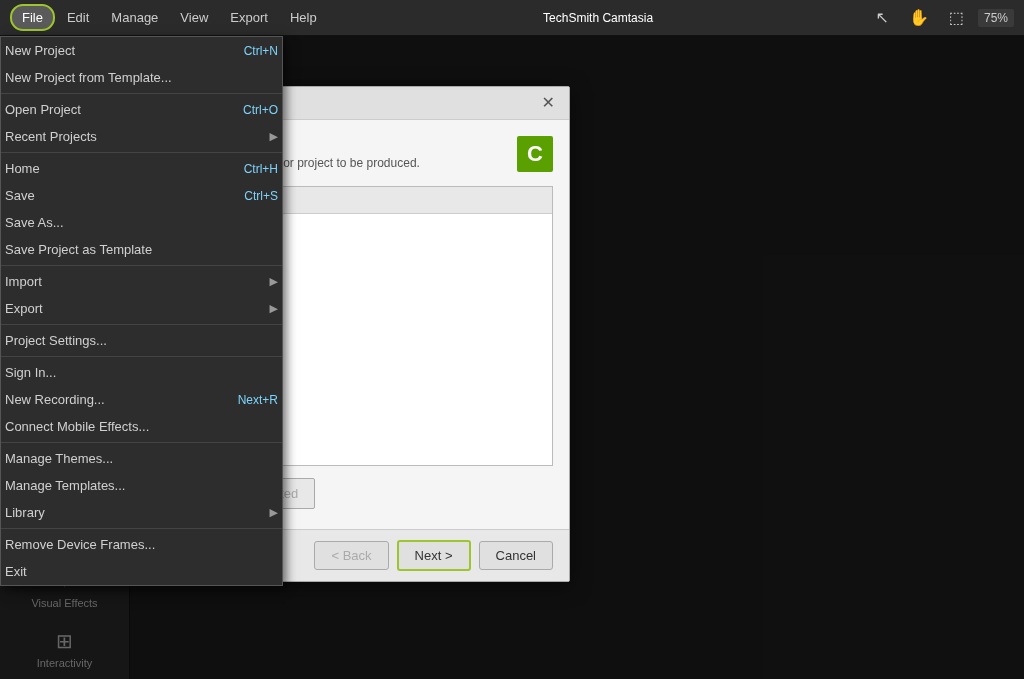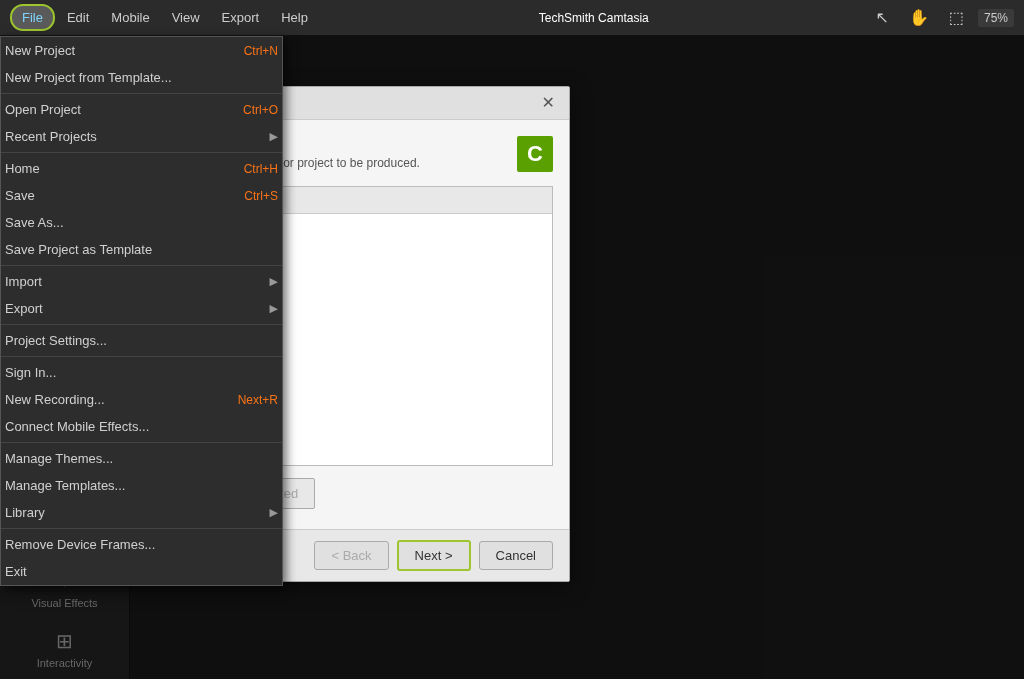--- a/index.html
+++ b/index.html
@@ -32,21 +32,21 @@
     .menu-item {
       padding: 4px 10px;
       cursor: pointer;
       border-radius: 3px;
       font-size: 13px;
       color: #ccc;
     }
     .menu-item.active {
       background: #5a5a5a;
       border: 2px solid #9dc52d;
-      color: #7dd3fc;
+      color: #ffffff;
       border-radius: 13px;
     }
     .app-title {
       color: #ffffff;
       font-size: 12px;
     }
     .toolbar-icons {
       display: flex;
       align-items: center;
       gap: 8px;
@@ -86,21 +86,21 @@
       color: #d0d0d0;
       font-size: 13px;
       white-space: nowrap;
     }
     .dropdown-item.highlighted {
       background: #3e6e3e;
       border: 2px solid #9dc52d;
       color: #fff;
     }
     .dropdown-item .shortcut {
-      color: #f97316;
+      color: #7dd3fc;
       font-size: 12px;
       margin-left: 20px;
     }
     .dropdown-item .arrow {
       color: #999;
       font-size: 11px;
     }
     .dropdown-divider {
       height: 1px;
       background: #444;
@@ -269,21 +269,21 @@
       cursor: default;
     }
   </style>
 </head>
 <body>
 
 <div class="top-bar">
   <div class="menu-bar">
     <div class="menu-item active">File</div>
     <div class="menu-item">Edit</div>
-    <div class="menu-item">Mobile</div>
+    <div class="menu-item">Manage</div>
     <div class="menu-item">View</div>
     <div class="menu-item">Export</div>
     <div class="menu-item">Help</div>
   </div>
   <div class="app-title">TechSmith Camtasia</div>
   <div class="toolbar-icons">
     <div class="toolbar-icon">↖</div>
     <div class="toolbar-icon">✋</div>
     <div class="toolbar-icon">⬚</div>
     <div class="zoom-label">75%</div>

